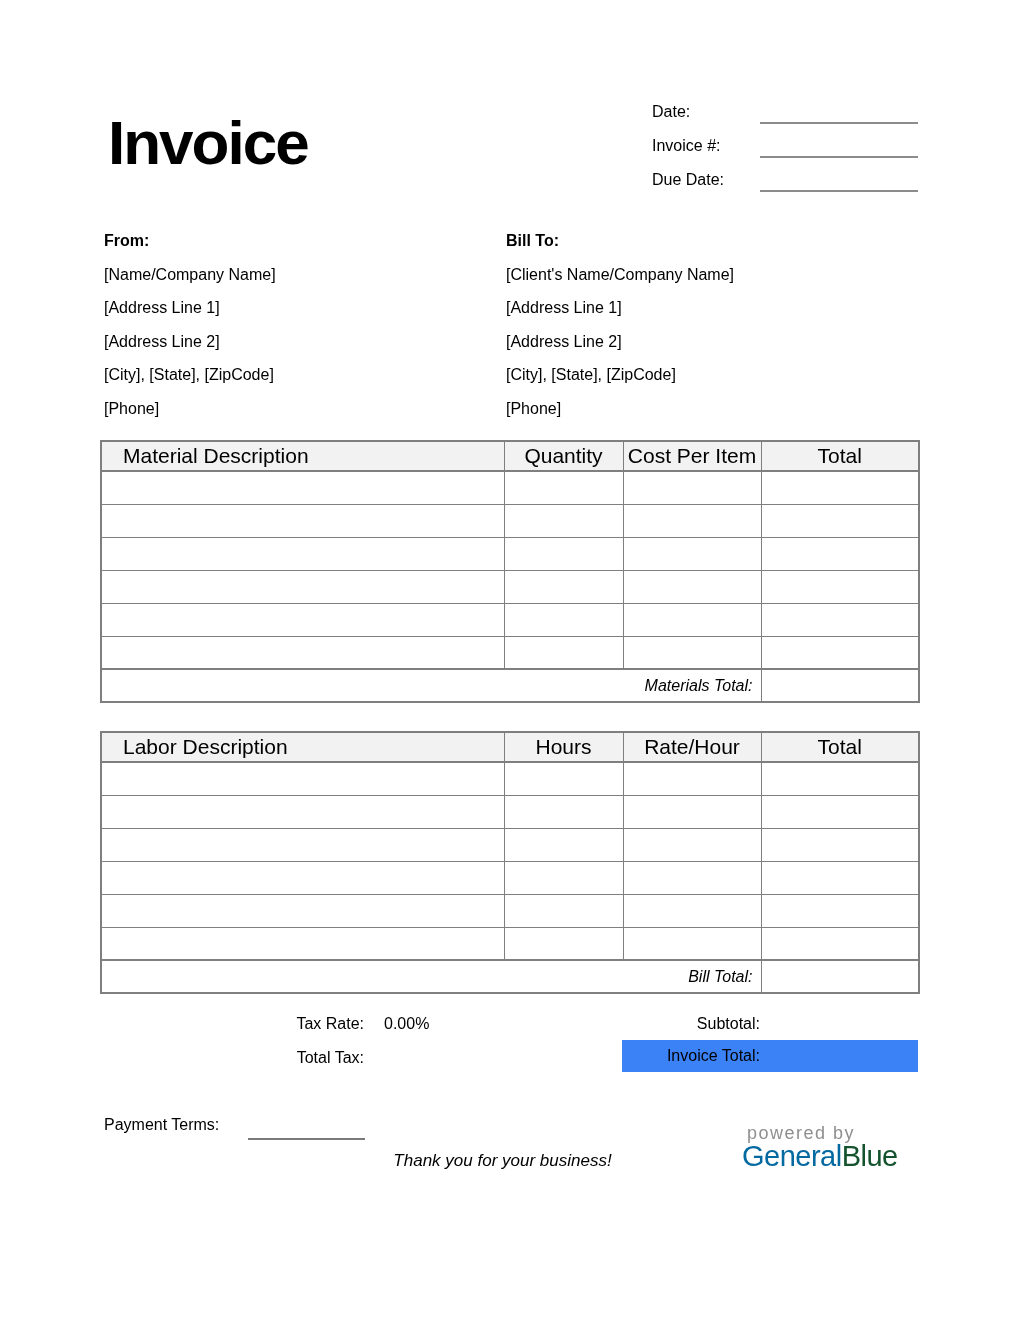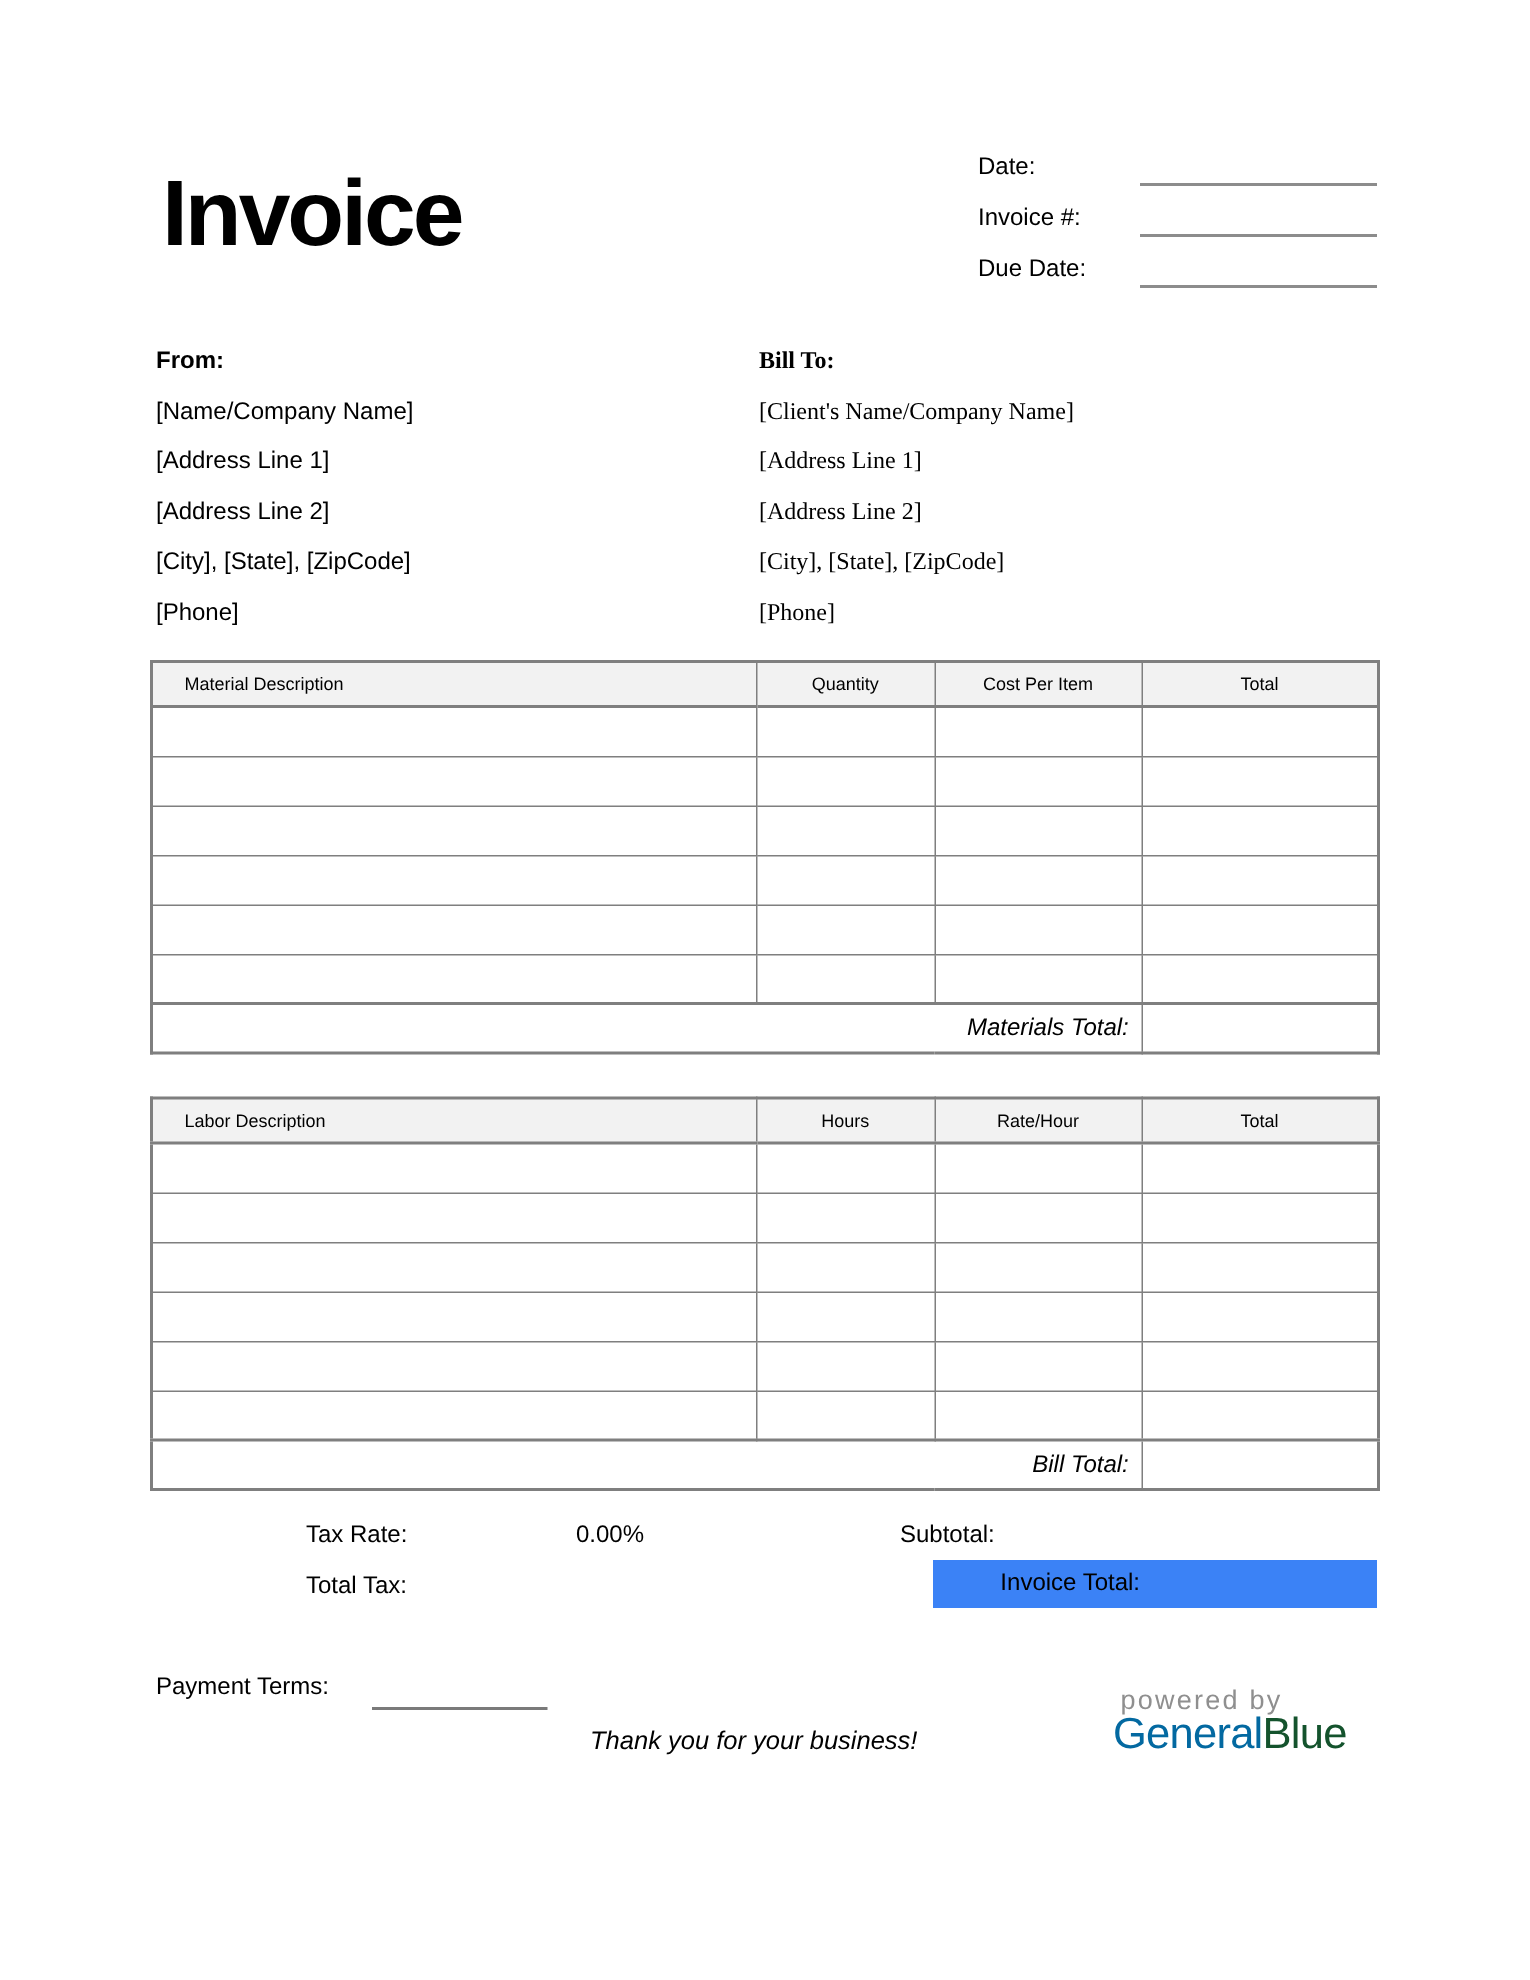--- a/index.html
+++ b/index.html
@@ -8,33 +8,33 @@
   .page { position:relative; width:1020px; height:1320px; background:#fff; overflow:hidden; }
 
   .title { position:absolute; left:108px; top:112px; font-size:62px; font-weight:700; letter-spacing:-2px; line-height:1; }
 
   .meta-label { position:absolute; left:652px; font-size:16px; }
   .meta-line { position:absolute; left:760px; width:158px; height:0; border-bottom:2px solid #8c8c8c; }
 
   .addr-block { position:absolute; top:224px; font-size:16px; line-height:33.6px; }
   .addr-block .heading { font-weight:700; }
   .from-block { left:104px; }
-  .billto-block { left:506px;font-family:Liberation Serif, serif; }
+  .billto-block { left:506px; }
 
   table.inv-table { position:absolute; left:100px; width:818px; border-collapse:collapse; table-layout:fixed; border:2px solid #7f7f7f; background:#fff; }
   .inv-table th, .inv-table td { border:1px solid #7f7f7f; }
-  .inv-table thead th { background:#f2f2f2; font-weight:400; font-size:12px; height:30px; text-align:center; border-bottom:2px solid #7f7f7f; }
+  .inv-table thead th { background:#f2f2f2; font-weight:400; font-size:21px; height:30px; text-align:center; border-bottom:2px solid #7f7f7f; }
   .inv-table thead th.desc { text-align:left; padding-left:21px; }
   .inv-table tbody td { height:33px; background:#fff; }
   .inv-table tr.total-row td { border-top:2px solid #7f7f7f; height:33px; }
   .total-label-cell { text-align:right; font-style:italic; font-size:16px; padding-right:8px; }
   .materials-table { top:440px; }
   .labor-table { top:731px; }
 
-  .sum-label { position:absolute; font-size:16px; text-align:left; }
+  .sum-label { position:absolute; font-size:16px; text-align:right; }
   .sum-value { position:absolute; font-size:16px; }
   .invoice-total-box { position:absolute; left:622px; top:1040px; width:296px; height:32px; background:#3b82f6; }
   .invoice-total-box .lbl { display:block; width:138px; text-align:right; font-size:16px; line-height:32px; }
 
   .pt-label { position:absolute; left:104px; top:1116px; font-size:16px; }
   .pt-line { position:absolute; left:248px; top:1138px; width:117px; height:0; border-bottom:2px solid #7a7a7a; }
 
   .thanks { position:absolute; left:0; top:1151px; width:1005px; text-align:center; font-size:17px; font-style:italic; }
 
   .powered-by { position:absolute; left:747px; top:1123px; font-size:18px; letter-spacing:1.5px; color:#8f8f8f; }

